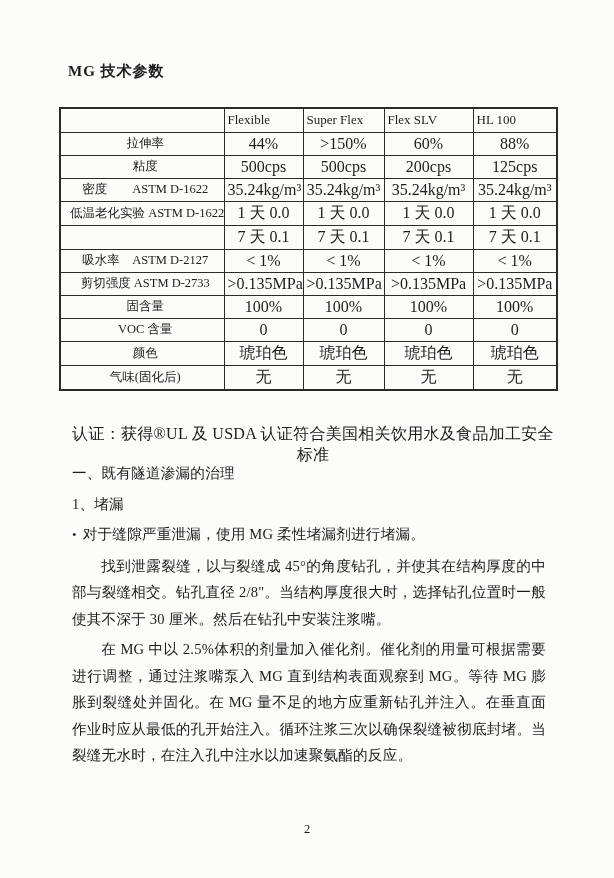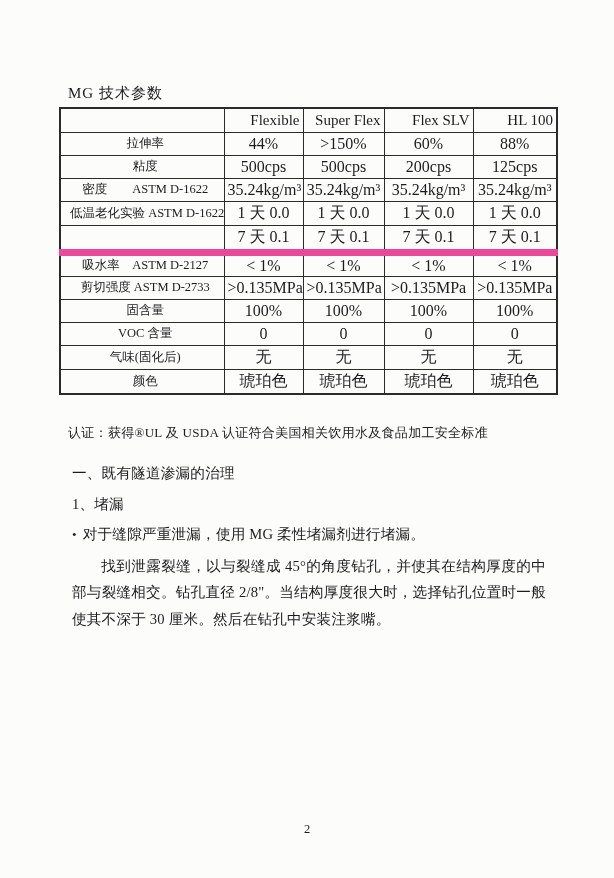--- a/index.html
+++ b/index.html
@@ -12,63 +12,63 @@
     background: #fcfcfb;
     color: #1c1c1c;
     font-family: "Liberation Serif", "DejaVu Serif", serif;
     overflow: hidden;
   }
   .doc-title {
     position: absolute;
     left: 68px;
     top: 62px;
     font-size: 15px;
-    font-weight: normal;
+    font-weight: bold;
     letter-spacing: 1px;
-    margin-top: 22px;
   }
   .spec-table {
     position: absolute;
     left: 59px;
     top: 107px;
     width: 497px;
     border-collapse: collapse;
     table-layout: fixed;
     border: 2px solid #2b2b2b;
   }
   .spec-table th, .spec-table td {
     border: 1px solid #2b2b2b;
     height: 23px;
     padding: 1px 3px;
     font-weight: normal;
     white-space: nowrap;
     overflow: hidden;
   }
   .spec-table thead th {
-    text-align: right;
-    font-size: 15px;
+    text-align: left;
+    font-size: 13px;
     height: 24px;
   }
   .spec-table .label-cell {
     text-align: center;
     padding-left: 9px;
     font-size: 12.5px;
   }
   .spec-table .value-cell {
     text-align: center;
     font-size: 16px;
   }
-  .spec-table tr.thick-top td { border-top: 7px solid #ec4899; }
+  .spec-table tr.thick-top td { border-top: 1px solid #ec4899; }
   .cert-line {
     position: absolute;
     left: 68px;
     top: 424px;
     width: 490px;
-    font-size: 13px;
+    font-size: 16px;
     letter-spacing: 0.3px;
+    text-align: center;
   }
   .body-text {
     position: absolute;
     left: 68px;
     top: 456px;
     width: 482px;
     font-size: 14.6px;
     line-height: 26.5px;
     text-align: justify;
     letter-spacing: 0.2px;
@@ -171,40 +171,41 @@
           <td class="value-cell">100%</td>
         </tr>
         <tr>
           <td class="label-cell">VOC 含量</td>
           <td class="value-cell">0</td>
           <td class="value-cell">0</td>
           <td class="value-cell">0</td>
           <td class="value-cell">0</td>
         </tr>
         <tr>
+          <td class="label-cell">颜色</td>
+          <td class="value-cell">琥珀色</td>
+          <td class="value-cell">琥珀色</td>
+          <td class="value-cell">琥珀色</td>
+          <td class="value-cell">琥珀色</td>
+        </tr>
+        <tr>
           <td class="label-cell">气味(固化后)</td>
           <td class="value-cell">无</td>
           <td class="value-cell">无</td>
           <td class="value-cell">无</td>
           <td class="value-cell">无</td>
-        </tr>
-        <tr>
-          <td class="label-cell">颜色</td>
-          <td class="value-cell">琥珀色</td>
-          <td class="value-cell">琥珀色</td>
-          <td class="value-cell">琥珀色</td>
-          <td class="value-cell">琥珀色</td>
         </tr>
       </tbody>
   </table>
 
   <p class="cert-line">认证：获得®UL 及 USDA 认证符合美国相关饮用水及食品加工安全标准</p>
 
   <div class="body-text">
     <p class="sec-heading">一、既有隧道渗漏的治理</p>
     <p class="sub-heading">1、堵漏</p>
     <p class="bullet-line"><span class="bullet">•</span><span>对于缝隙严重泄漏，使用 MG 柔性堵漏剂进行堵漏。</span></p>
     <p class="para indent">找到泄露裂缝，以与裂缝成 45°的角度钻孔，并使其在结构厚度的中部与裂缝相交。钻孔直径 2/8"。当结构厚度很大时，选择钻孔位置时一般使其不深于 30 厘米。然后在钻孔中安装注浆嘴。</p>
+    <p class="para indent">在 MG 中以 2.5%体积的剂量加入催化剂。催化剂的用量可根据需要进行调整，通过注浆嘴泵入 MG 直到结构表面观察到 MG。等待 MG 膨胀到裂缝处并固化。在 MG 量不足的地方应重新钻孔并注入。在垂直面作业时应从最低的孔开始注入。循环注浆三次以确保裂缝被彻底封堵。当裂缝无水时，在注入孔中注水以加速聚氨酯的反应。</p>
   </div>
 
   <div class="page-number">2</div>
 
 </div>
 
 </body></html>

